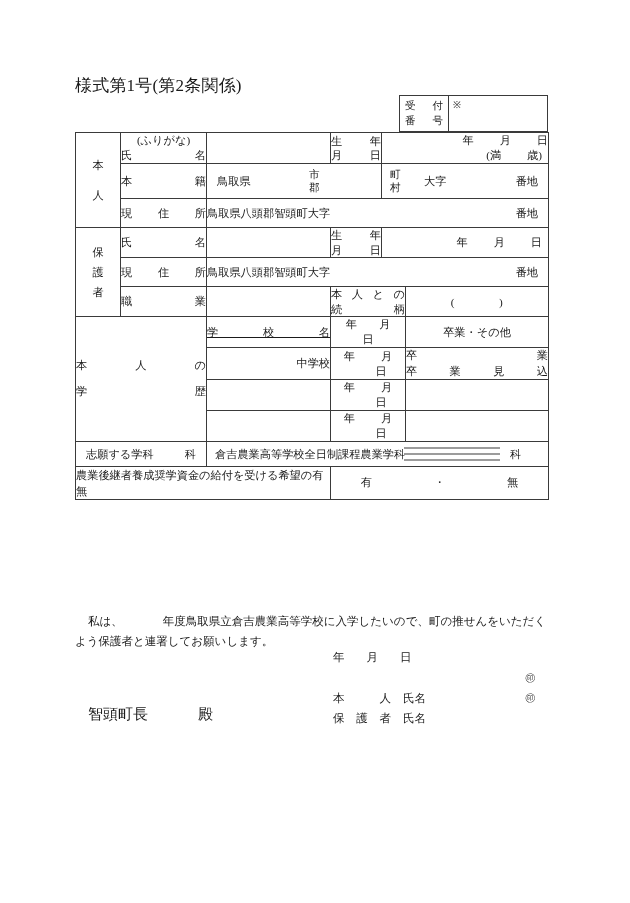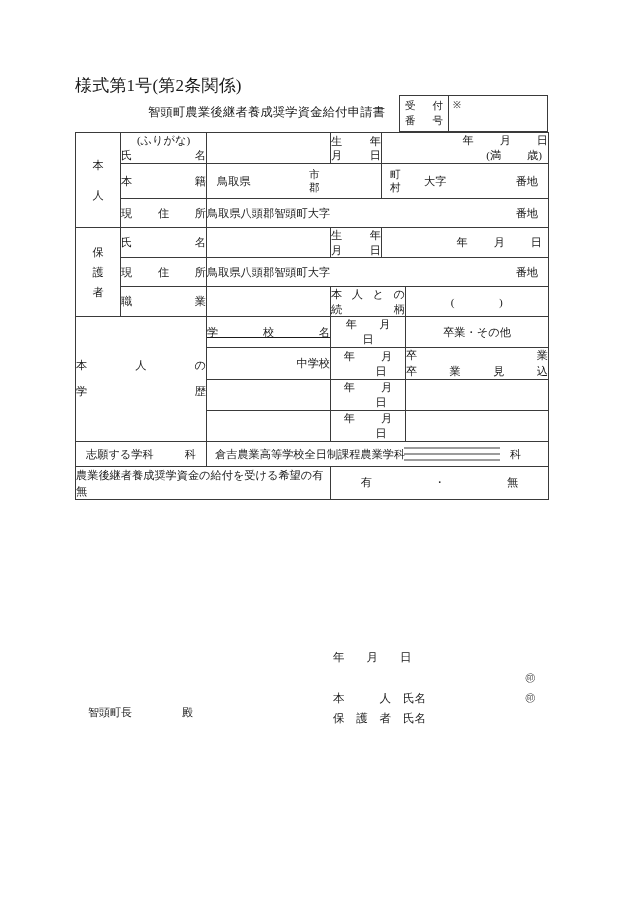--- a/index.html
+++ b/index.html
@@ -313,32 +313,31 @@
     text-align-last: justify;
     margin-top: 21px;
   }
   .sign .shimei { display: inline-block; margin-left: 12px; }
   .sign .seal { position: absolute; left: 192px; top: 1px; font-size: 10.5px; }
 
   .addressee {
     position: absolute;
     left: 88px;
     top: 705px;
-    font-size: 11px;
+    font-size: 15px;
     white-space: nowrap;
   }
   .addressee .gapx { display: inline-block; width: 50px; }
 </style>
 </head>
 <body>
 
 <div class="page">
 
   <div class="form-no">様式第1号(第2条関係)</div>
-  <div class="doc-title">智頭町農業後継者養成奨学資金給付申請書</div>
 
   <div class="receipt-box">
     <div class="receipt-label">
       <span>
         <em style="font-style:normal">受</em>
         <em style="font-style:normal">付</em>
       </span>
       <span>
         <em style="font-style:normal">番</em>
         <em style="font-style:normal">号</em>
@@ -506,20 +505,23 @@
       <tr>
         <td class="wish-lbl" colspan="3">農業後継者養成奨学資金の給付を受ける希望の有無</td>
         <td class="wish-val" colspan="3">
           <span>有</span><span class="g1"></span><span>・</span><span class="g2"></span><span>無</span>
         </td>
       </tr>
 
     </tbody>
   </table>
 
+  <div class="closing">
+    <span class="indent"></span><span>私は、</span><span class="yearblank"></span><span>年度鳥取県立倉吉農業高等学校に入学したいので、町の推せんをいただくよう保護者と連署してお願いします。</span>
+  </div>
 
   <div class="sign">
     <div class="row">
       <span>年</span><span class="dsp"></span><span>月</span><span class="dsp"></span><span>日</span>
     </div>
     <div class="row">
       <span class="nm">本　人</span><span class="shimei">氏名</span>
       <span class="seal">㊞</span>
     </div>
     <div class="row">

